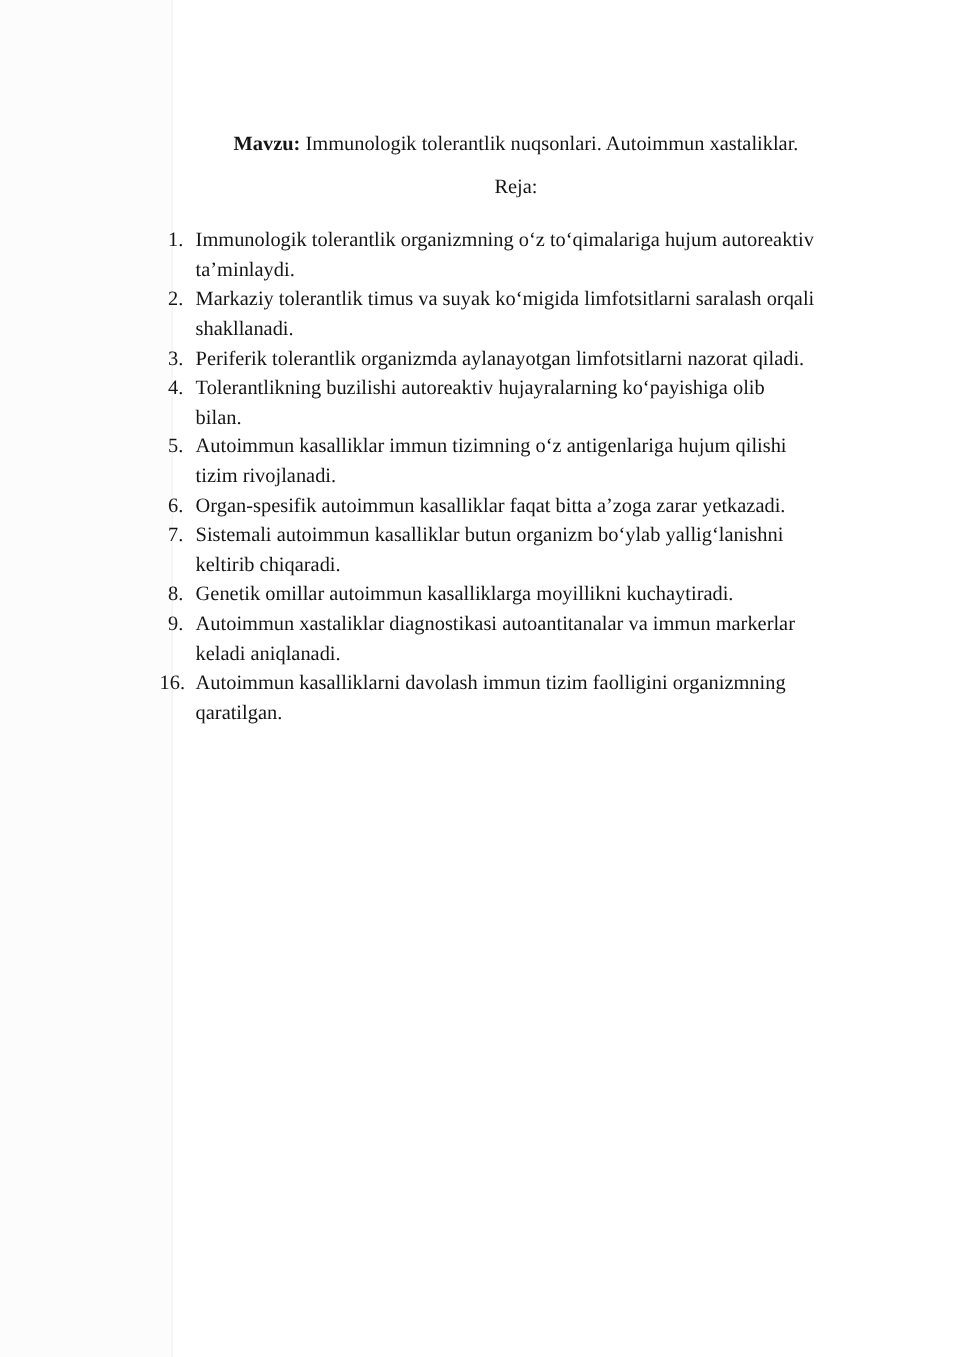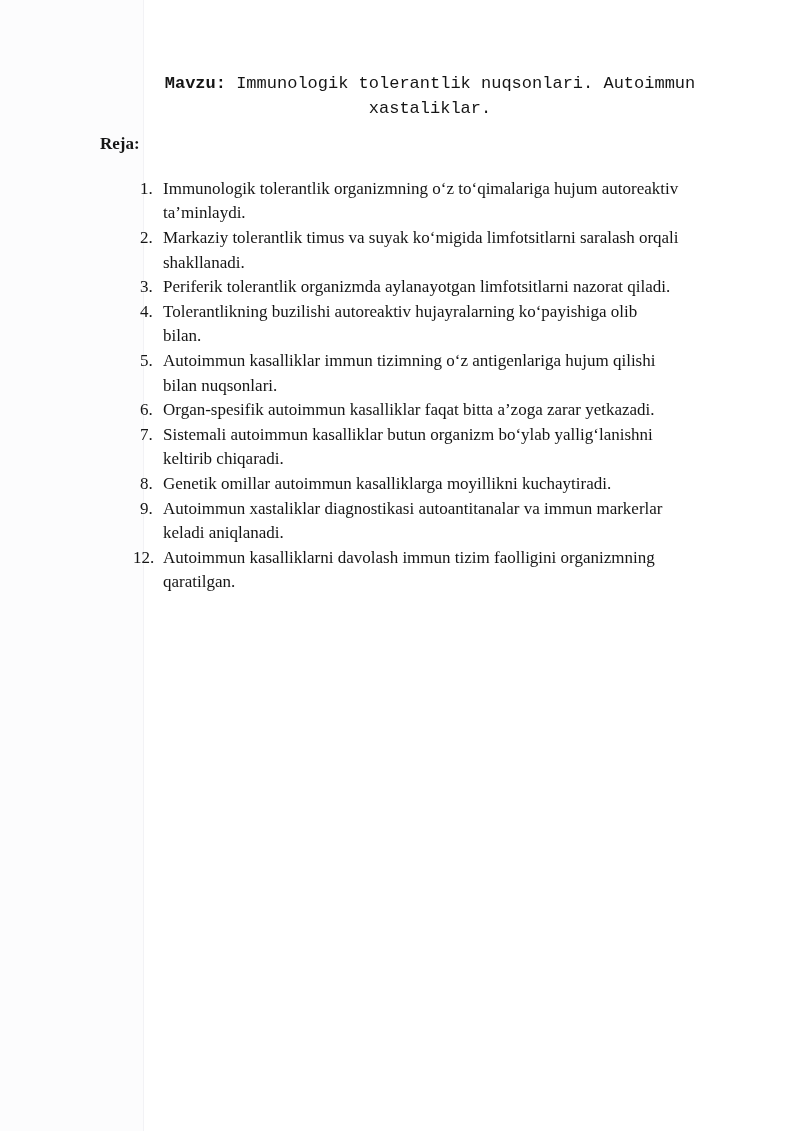--- a/index.html
+++ b/index.html
@@ -27,30 +27,30 @@
   .content {
     position: absolute;
     left: 100px;
     top: 0;
     width: 660px;
     font-size: 17px;
     line-height: 24.6px;
   }
   .doc-title {
     margin: 0;
-    padding-top: 72px;
+    padding-top: 108px;
     text-align: center;
-    font-family: Liberation Mono, monospace;
   }
   .doc-title b {
     font-weight: 700;
   }
   .doc-subtitle {
     margin: 11px 0 0 0;
-    font-weight: 700;
+    text-align: center;
+    font-weight: 400;
   }
   .plan-list {
     list-style: none;
     margin: 20px 0 0 40px;
     padding: 0;
   }
   .li {
     position: relative;
     padding-left: 23px;
   }
@@ -94,21 +94,21 @@
         <span class="lines"><span class="line">Periferik tolerantlik organizmda aylanayotgan limfotsitlarni nazorat qiladi.</span></span>
       </li>
 
       <li class="li">
         <span class="num">4.</span>
         <span class="lines"><span class="line">Tolerantlikning buzilishi autoreaktiv hujayralarning koʻpayishiga olib</span><span class="line">bilan.</span></span>
       </li>
 
       <li class="li">
         <span class="num">5.</span>
-        <span class="lines"><span class="line">Autoimmun kasalliklar immun tizimning oʻz antigenlariga hujum qilishi</span><span class="line">bilan nuqsonlari.</span></span>
+        <span class="lines"><span class="line">Autoimmun kasalliklar immun tizimning oʻz antigenlariga hujum qilishi</span><span class="line">tizim rivojlanadi.</span></span>
       </li>
 
       <li class="li">
         <span class="num">6.</span>
         <span class="lines"><span class="line">Organ-spesifik autoimmun kasalliklar faqat bitta a’zoga zarar yetkazadi.</span></span>
       </li>
 
       <li class="li">
         <span class="num">7.</span>
         <span class="lines"><span class="line">Sistemali autoimmun kasalliklar butun organizm boʻylab yalligʻlanishni</span><span class="line">keltirib chiqaradi.</span></span>
@@ -118,17 +118,17 @@
         <span class="num">8.</span>
         <span class="lines"><span class="line">Genetik omillar autoimmun kasalliklarga moyillikni kuchaytiradi.</span></span>
       </li>
 
       <li class="li">
         <span class="num">9.</span>
         <span class="lines"><span class="line">Autoimmun xastaliklar diagnostikasi autoantitanalar va immun markerlar</span><span class="line">keladi aniqlanadi.</span></span>
       </li>
 
       <li class="li">
-        <span class="num">12.</span>
+        <span class="num">16.</span>
         <span class="lines"><span class="line">Autoimmun kasalliklarni davolash immun tizim faolligini organizmning</span><span class="line">qaratilgan.</span></span>
       </li>
     </ol>
 </div>
 
 </body></html>

